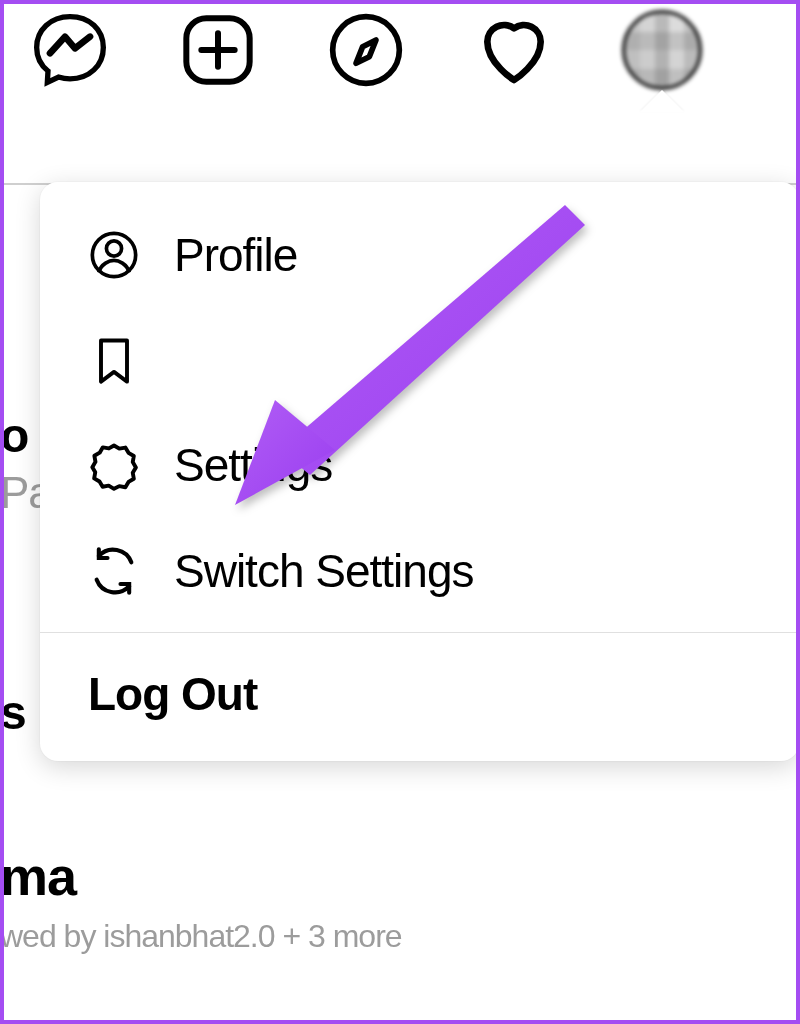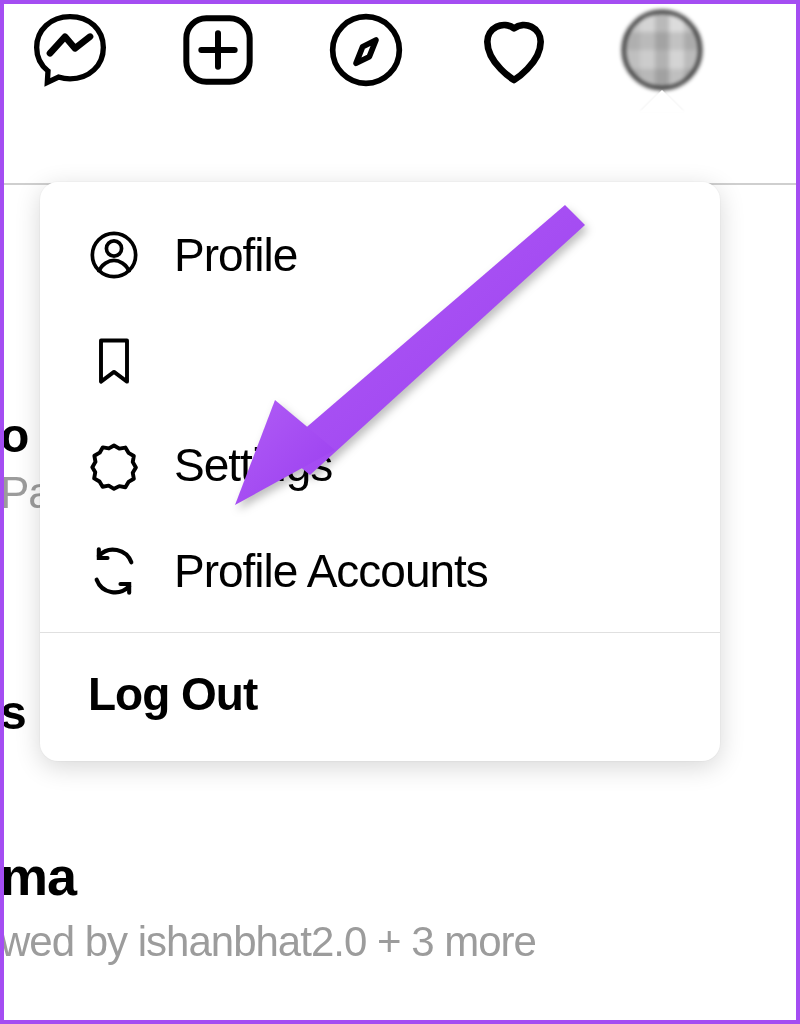--- a/index.html
+++ b/index.html
@@ -81,27 +81,27 @@
       left: 0;
       color: #000;
       font-weight: 700;
       z-index: 4;
       letter-spacing: -1px;
     }
     .bg1 { top: 408px; font-size: 48px; }
     .bg2 { top: 468px; font-size: 44px; color: #9c9c9c; font-weight: 400;}
     .bg3 { top: 685px; font-size: 48px; }
     .bg4 { top: 845px; font-size: 54px; text-align: right; }
-    .bg5 { top: 918px; font-size: 42px; color: #9c9c9c; font-weight: 400; left: 0; right:13px;}
+    .bg5 { top: 918px; font-size: 32px; color: #9c9c9c; font-weight: 400; left: 0; right:13px;}
     
     .menu {
       position: absolute;
       top: 182px;
       left: 40px;
-      width: 680px;
+      width: 759px;
       background: #fff;
       border-radius: 18px;
       box-shadow: 0 6px 26px rgba(0,0,0,.16), 0 0 0 1px rgba(0,0,0,.02);
       z-index: 100;
       padding: 20px 0 6px 0;
     }
     .menu-item {
       display: flex;
       align-items: center;
       gap: 34px;
@@ -205,21 +205,21 @@
 
   <div class="menu-item">
     <span class="micon">
       <svg viewBox="0 0 48 48" fill="none" stroke="#000" stroke-width="3.8" stroke-linecap="round">
         <path d="M40 16a18 18 0 0 0-30-6"></path>
         <path d="M10 4v8h8"></path>
         <path d="M8 32a18 18 0 0 0 30 6"></path>
         <path d="M38 44v-8h-8"></path>
       </svg>
     </span>
-    <span>Profile Accounts</span>
+    <span>Switch Settings</span>
   </div>
 
   <div class="menu-sep"></div>
 
   <div class="menu-item logout">
     <span>Log Out</span>
   </div>
 </div>
 
 <svg class="arrow" width="380" height="330" viewBox="0 0 380 330">

